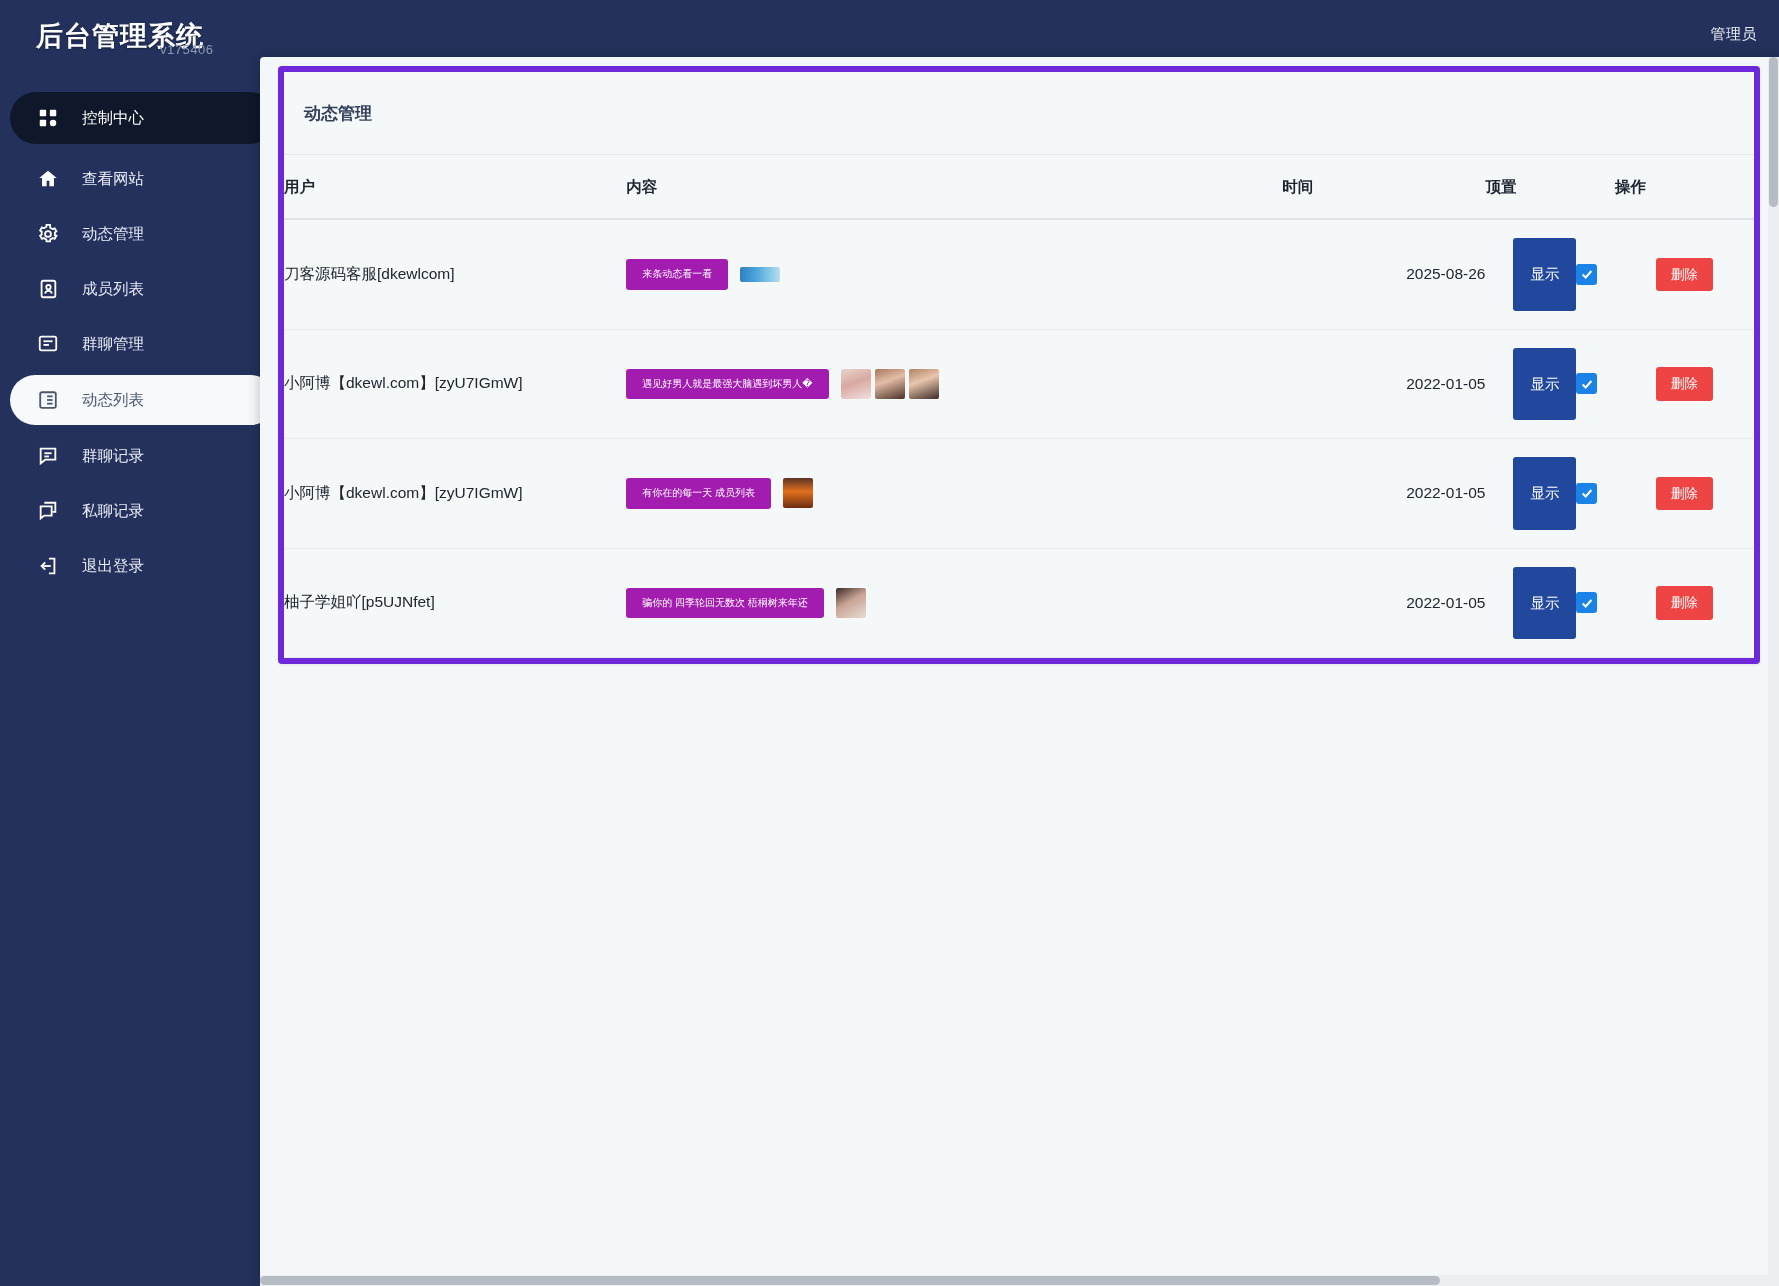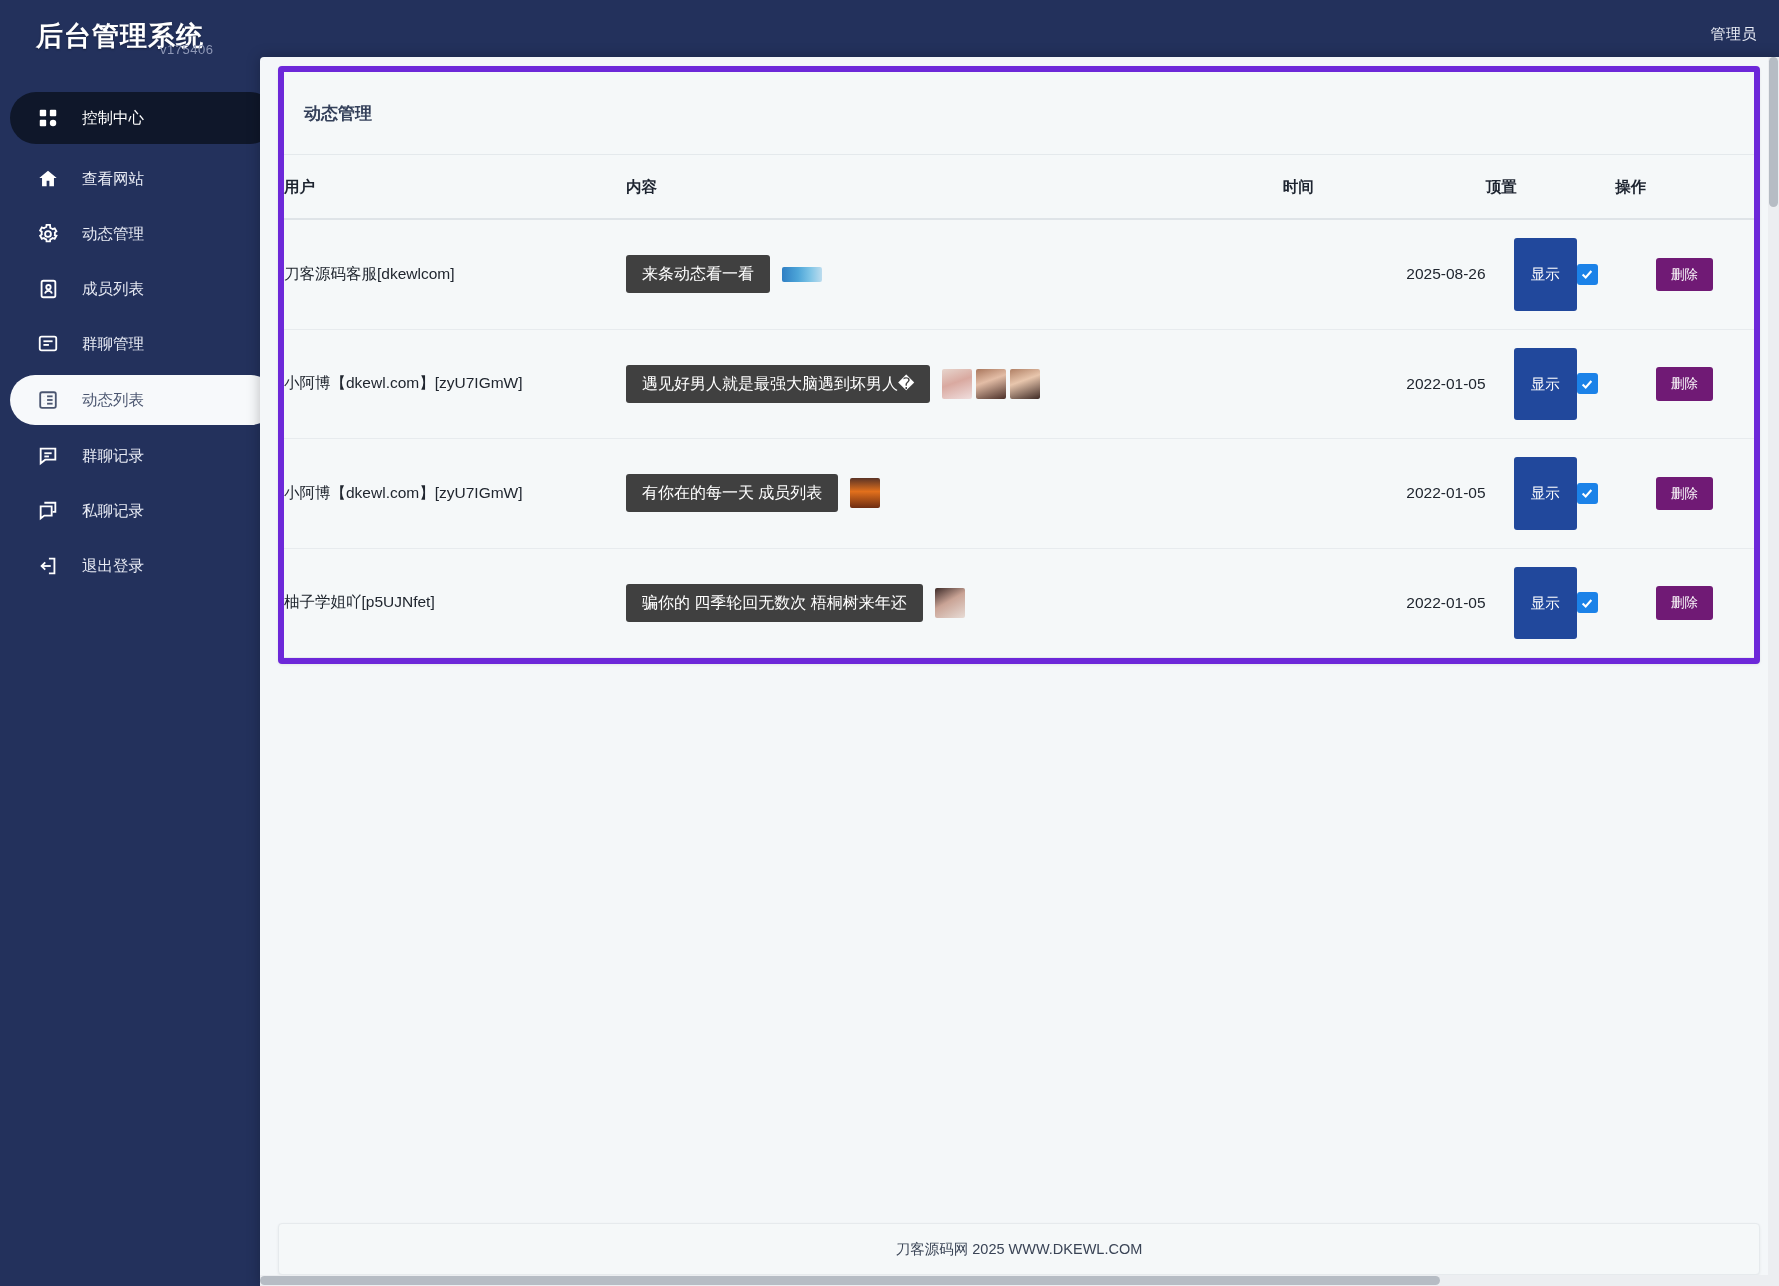--- a/index.html
+++ b/index.html
@@ -83,42 +83,42 @@
     font-size: 15.5px; color: #20262f; vertical-align: middle;
   }
   th.c-user, td.c-user { width: 345px; padding-left: 20px; }
   th.c-body, td.c-body { width: 660px; }
   th.c-time, td.c-time { width: 205px; text-align: right; padding-right: 6px; }
   th.c-top,  td.c-top  { width: 130px; text-align: center; }
   th.c-act,  td.c-act  { width: 140px; text-align: center; padding-right: 24px; }
 
   .bubble-wrap { display: flex; align-items: center; gap: 12px; }
   .bubble {
-    background: #404040; color: #ffffff; font-size: 16px;
+    background: #a21caf; color: #ffffff; font-size: 10px;
     padding: 9px 16px; border-radius: 3px; white-space: nowrap;
     line-height: 1.25;
   }
   .thumbs { display: flex; gap: 4px; align-items: center; }
   .thumb { width: 30px; height: 30px; border-radius: 2px; display: block; }
   .thumb.logo {
     width: 40px; height: 15px;
     background: linear-gradient(90deg,#2f7fc4 0%,#4da5d8 40%,#7ec4e6 70%,#bcdcee 100%);
   }
   .thumb.p1 { background: linear-gradient(160deg,#e7d5cd 0%,#d9a9a0 45%,#f0dede 100%); }
   .thumb.p2 { background: linear-gradient(160deg,#a9765c 0%,#e3bda6 40%,#4a2f28 100%); }
   .thumb.p3 { background: linear-gradient(160deg,#b08065 0%,#e8c6ad 40%,#3e2a25 100%); }
   .thumb.sunset { background: linear-gradient(180deg,#5b3326 0%,#e2701c 45%,#6e2d12 100%); }
   .thumb.p4 { background: linear-gradient(150deg,#3c2a28 0%,#c9a395 45%,#e8dcd6 100%); }
 
   .btn {
     display: inline-block; border: 0; border-radius: 3px; cursor: pointer;
     font-size: 14.5px; color: #ffffff; font-family: inherit; line-height: 1;
   }
   .btn-show { background: #21489c; padding: 29px 17px; margin-left: 28px; }
-  .btn-del  { background: #701a75; padding: 10px 15px; font-size: 13.5px; }
+  .btn-del  { background: #ef4444; padding: 10px 15px; font-size: 13.5px; }
 
   .top-cell { display: flex; align-items: center; justify-content: flex-start; gap: 0; }
   .chk {
     width: 21px; height: 21px; border-radius: 3px; background: #1b82e8;
     display: inline-flex; align-items: center; justify-content: center;
     cursor: pointer;
   }
   .chk svg { width: 14px; height: 14px; display: block; }
 
   
@@ -389,23 +389,20 @@
             </td>
             <td class="c-act">
               <button class="btn btn-del">删除</button>
             </td>
           </tr>
 
         </tbody>
       </table>
     </div>
 
-    <div class="footer">
-      <span>刀客源码网 2025 WWW.DKEWL.COM</span>
-    </div>
 
   </div>
 
   <div class="sb-vert">
     <div class="thumbv"></div>
   </div>
   <div class="sb-horz">
     <div class="thumbh"></div>
   </div>
 

